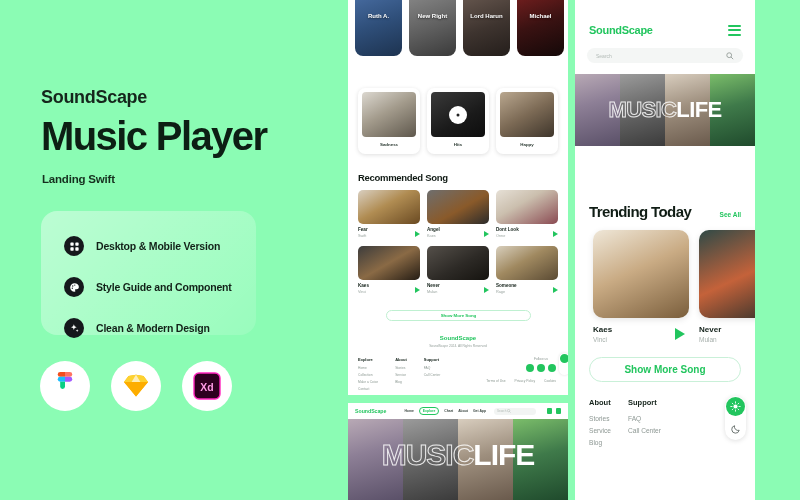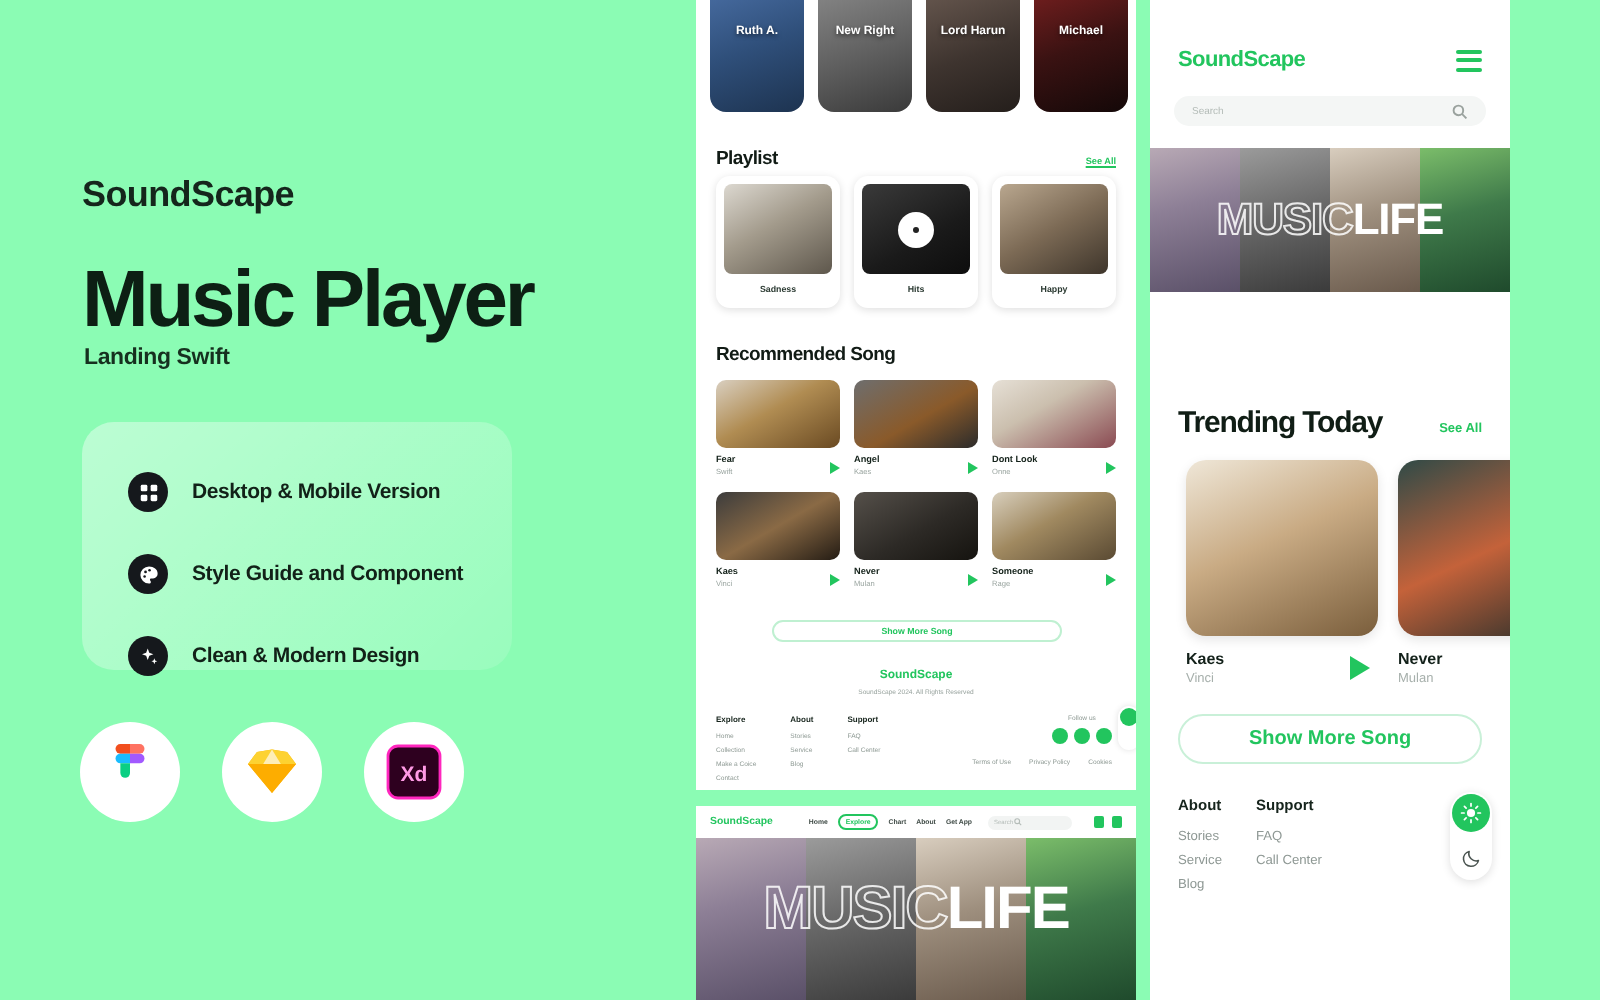--- a/index.html
+++ b/index.html
@@ -14,21 +14,21 @@
   
   .left-panel {
     position: absolute; left: 0; top: 0; width: 340px; height: 500px;
     padding: 0 40px;
   }
   .brand-name {
     position: absolute; left: 41px; top: 87px;
     font-size: 18px; font-weight: 700; color: #15261c; letter-spacing: -0.3px;
   }
   .hero-title {
-    position: absolute; left: 41px; top: 128px;
+    position: absolute; left: 41px; top: 114px;
     font-size: 40px; font-weight: 700; color: #0d1f14; letter-spacing: -1.6px;
   }
   .hero-sub {
     position: absolute; left: 42px; top: 173px;
     font-size: 11.5px; font-weight: 700; color: #16301f; letter-spacing: -0.2px;
   }
   .feature-card {
     position: absolute; left: 41px; top: 211px; width: 215px; height: 124px;
     border-radius: 16px;
     background: linear-gradient(135deg, rgba(255,255,255,0.42), rgba(255,255,255,0.12));
@@ -290,24 +290,20 @@
       <div class="artist-card">
         <div class="ph p3"></div>
         <div class="nm">Lord Harun</div>
       </div>
       <div class="artist-card">
         <div class="ph p4"></div>
         <div class="nm">Michael</div>
       </div>
     </div>
 
-    <div class="sec-head" style="top:74px">
-      <span class="sec-title">Playlist</span>
-      <span class="see-all">See All</span>
-    </div>
 
     <div class="pl-row">
       <div class="pl-card">
         <div class="pl-img pk1"></div>
         <div class="pl-lab">Sadness</div>
       </div>
       <div class="pl-card">
         <div class="pl-img pk2">
             <span class="disc"></span>
           </div>

